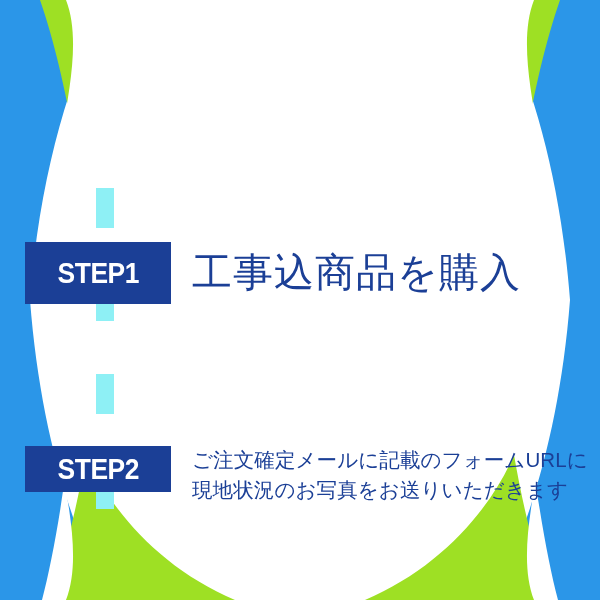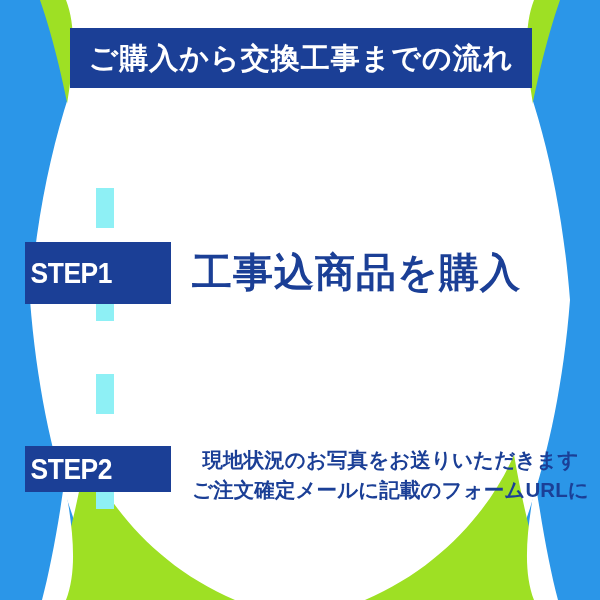--- a/index.html
+++ b/index.html
@@ -66,37 +66,37 @@
     display: flex;
     align-items: center;
   }
   .step-badge {
     position: absolute;
     left: 25px;
     width: 146px;
     background: #1b3f96;
     display: flex;
     align-items: center;
+    justify-content: center;
     box-sizing: border-box;
   }
   .step-badge-label {
     color: #ffffff;
     font-weight: bold;
     font-size: 30px;
     letter-spacing: -0.5px;
     line-height: 1;
     transform: scaleX(0.88);
     white-space: nowrap;
   }
   .step-text {
     position: absolute;
     left: 192px;
     color: #1b3f96;
-    font-weight: bold;
-    align-items: center;
+    font-weight: normal;
   }
   .step-text .line {
     white-space: nowrap;
     display: block;
   }
   .text-big {
     font-size: 40px;
     line-height: 1.08;
     letter-spacing: 1px;
   }
@@ -128,40 +128,37 @@
     <path fill="#2b96e8" d="M600,600 L492,600 C528,530 560,430 570,300 L600,300 Z"></path>
     <path fill="#9ee024" d="M552,600 L365,600 C440,568 490,510 514,455 C524,512 536,560 552,600 Z"></path>
     <path fill="#ffffff" d="M534,600 L558,600 C542,540 526,430 516,300 L566,300 C554,432 510,538 534,600 Z"></path>
   </svg>
 
   <div class="connector" style="top:188px;height:40px;"></div>
   <div class="connector" style="top:281px;height:40px;"></div>
   <div class="connector" style="top:374px;height:40px;"></div>
   <div class="connector" style="top:467px;height:42px;"></div>
 
-  <div id="header-banner">
-    <span id="header-title">ご購入から交換工事までの流れ</span>
-  </div>
 
   <div class="step-row" style="top:121px;height:62px;">
     <div class="step-badge" style="top:121px;height:62px;">
       <span class="step-badge-label">STEP1</span>
     </div>
     <div class="step-text text-big" style="top:121px;height:62px;display:flex;flex-direction:column;justify-content:center;">
       <span class="line">工事込商品を購入</span>
     </div>
   </div>
 
   <div class="step-row" style="top:223px;height:58px;">
     <div class="step-badge" style="top:223px;height:46px;">
       <span class="step-badge-label">STEP2</span>
     </div>
     <div class="step-text text-small" style="top:215px;height:74px;display:flex;flex-direction:column;justify-content:center;">
+      <span class="line">ご注文確定メールに記載のフォームURLに</span>
       <span class="line">現地状況のお写真をお送りいただきます</span>
-      <span class="line">ご注文確定メールに記載のフォームURLに</span>
     </div>
   </div>
 
   <div class="step-row" style="top:316px;height:58px;">
     
     
   </div>
 
   <div class="step-row" style="top:409px;height:58px;">
     

